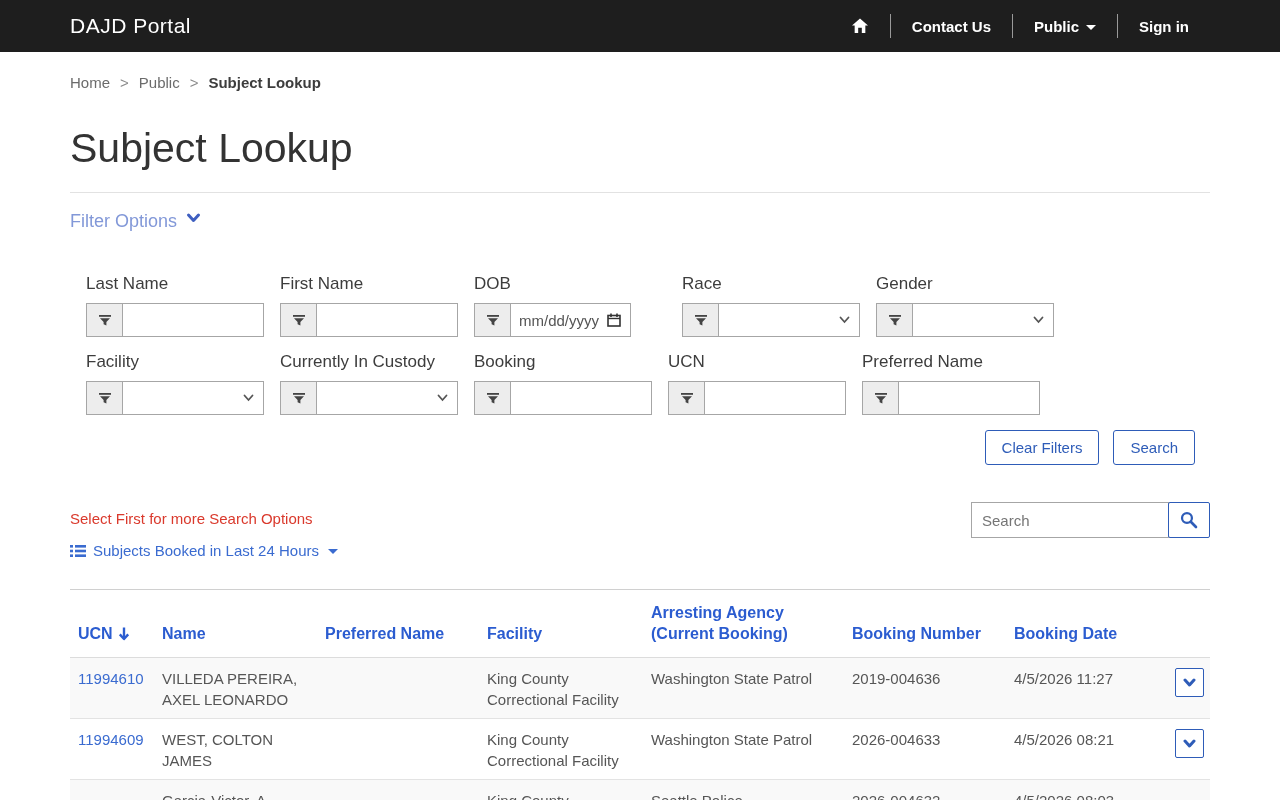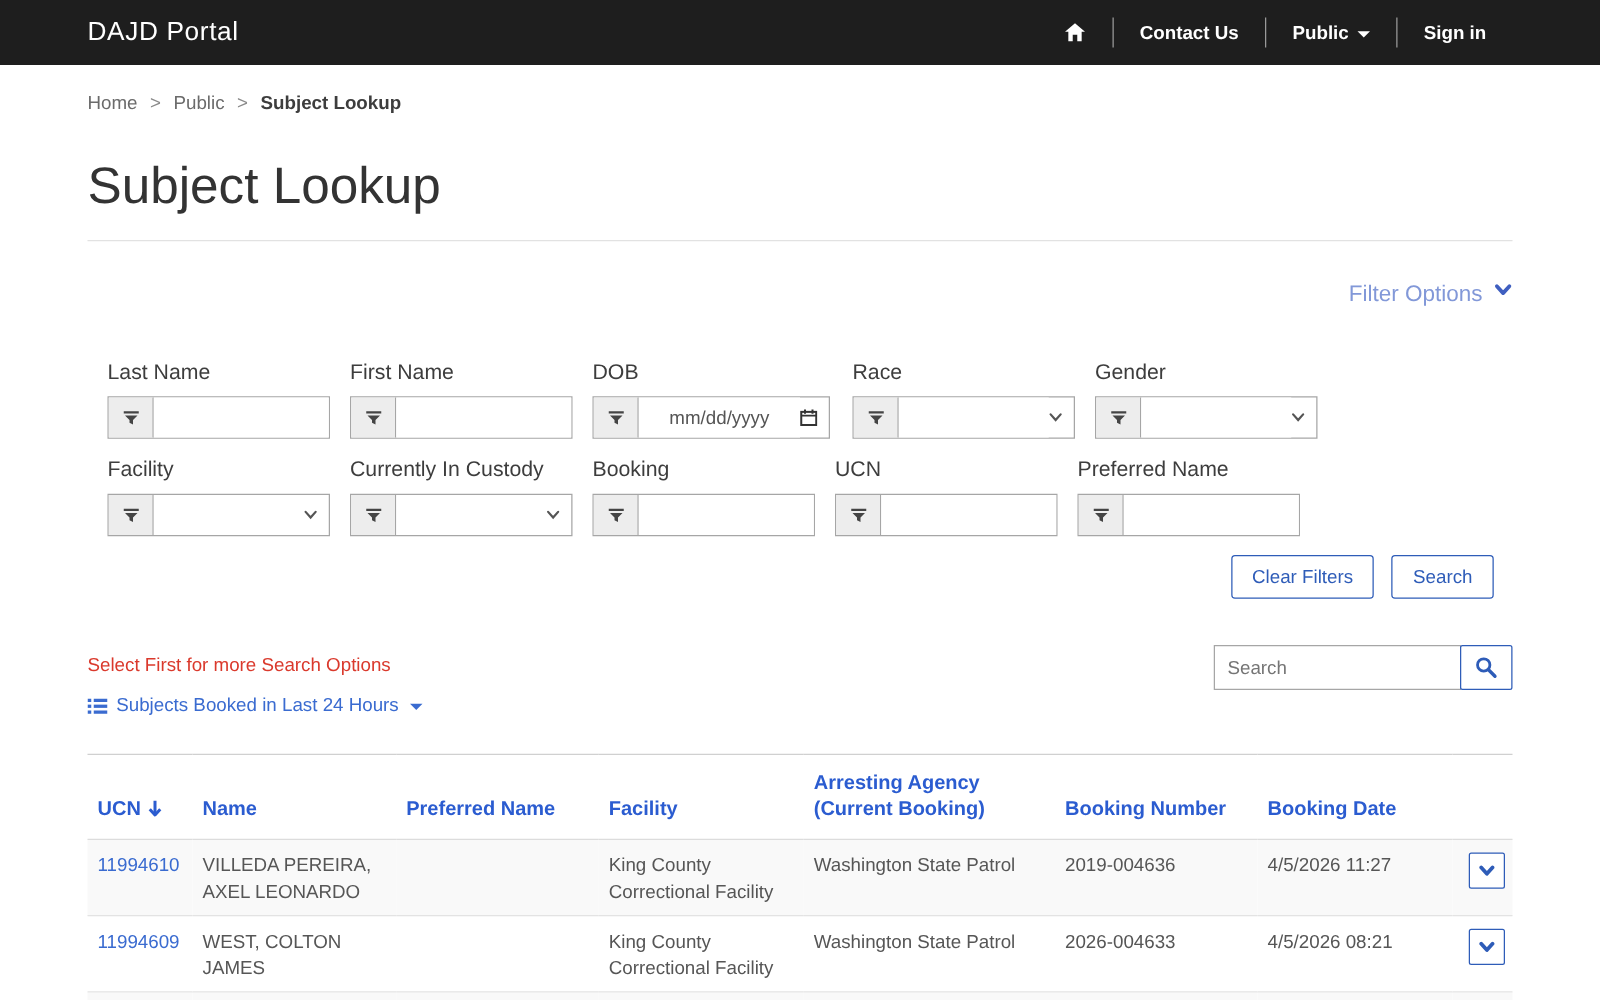--- a/index.html
+++ b/index.html
@@ -21,39 +21,39 @@
   .breadcrumb { margin:22px 70px 0; font-size:15px; color:#6b6b6b; display:flex; gap:10px; }
   .breadcrumb a { color:#6b6b6b; text-decoration:none; cursor:pointer; }
   .crumb-sep { color:#8a8a8a; }
   .crumb-active { color:#3d3d3d; font-weight:bold; }
 
   
   h1.page-title { margin:34px 70px 0; font-size:41px; font-weight:300; color:#333; }
   .title-rule { margin:20px 70px 0; border:none; border-top:1px solid #e2e2e2; }
 
   
-  .filter-options-row { margin:32px 70px 0; text-align:right; }
+  .filter-options-row { margin:18px 70px 0; }
   .filter-options-link { font-size:18px; color:#8298d8; text-decoration:none;
     display:inline-flex; align-items:flex-start; gap:9px; cursor:pointer; }
   .filter-options-link svg { margin-top:1px; }
 
   
   .filter-panel { position:relative; margin:36px 70px 0; height:202px; }
   .fgroup { position:absolute; }
   .flabel { font-size:17px; color:#3d3d3d; font-weight:300; margin-bottom:9px; }
   .fcontrol { display:flex; align-items:stretch; height:34px;
     border:1px solid #a6a6a6; background:#fff; }
   .ficon { width:36px; background:#ededed; border-right:1px solid #a6a6a6;
     display:flex; align-items:center; justify-content:center; cursor:pointer; }
   .fcontrol input { border:none; outline:none; flex:1; min-width:0; font-size:15px;
     padding:0 8px; color:#333; font-family:"Liberation Sans",sans-serif; }
   .fcontrol input::placeholder { color:#555; }
   .sel-chevron { display:flex; align-items:center; padding-right:9px; }
   .cal-icon { display:flex; align-items:center; padding-right:9px; }
-  .w178 { width:178px; } .w194 { width:190px; }
+  .w178 { width:178px; } .w194 { width:157px; }
 
   .filter-buttons { position:absolute; top:162px; right:15px; display:flex; gap:14px; }
   .btn-outline { background:#fff; border:1px solid #2e5cb8; color:#2e5cb8;
     font-size:15px; padding:8px 16px; border-radius:3px; cursor:pointer;
     font-family:"Liberation Sans",sans-serif; }
 
   
   .mid-row { margin:32px 70px 0; display:flex; justify-content:space-between; align-items:flex-start; }
   .mid-left {}
   .red-link { display:block; font-size:15px; color:#da392c; text-decoration:none;

